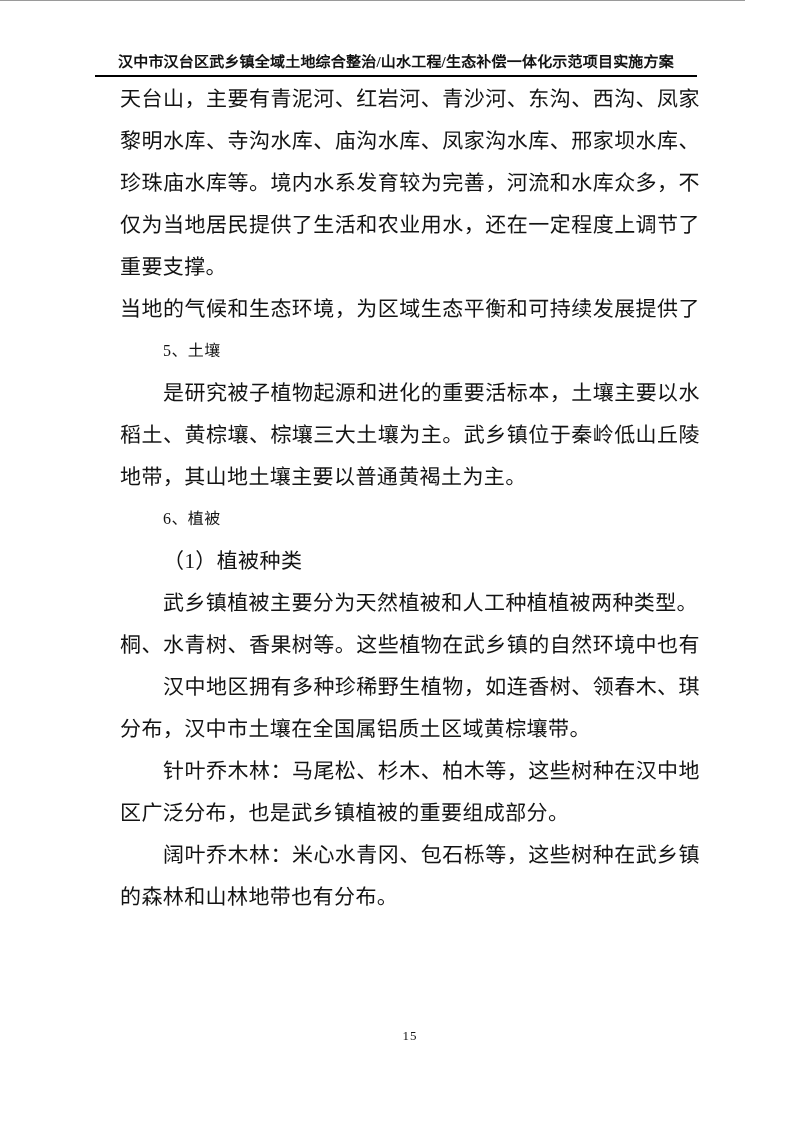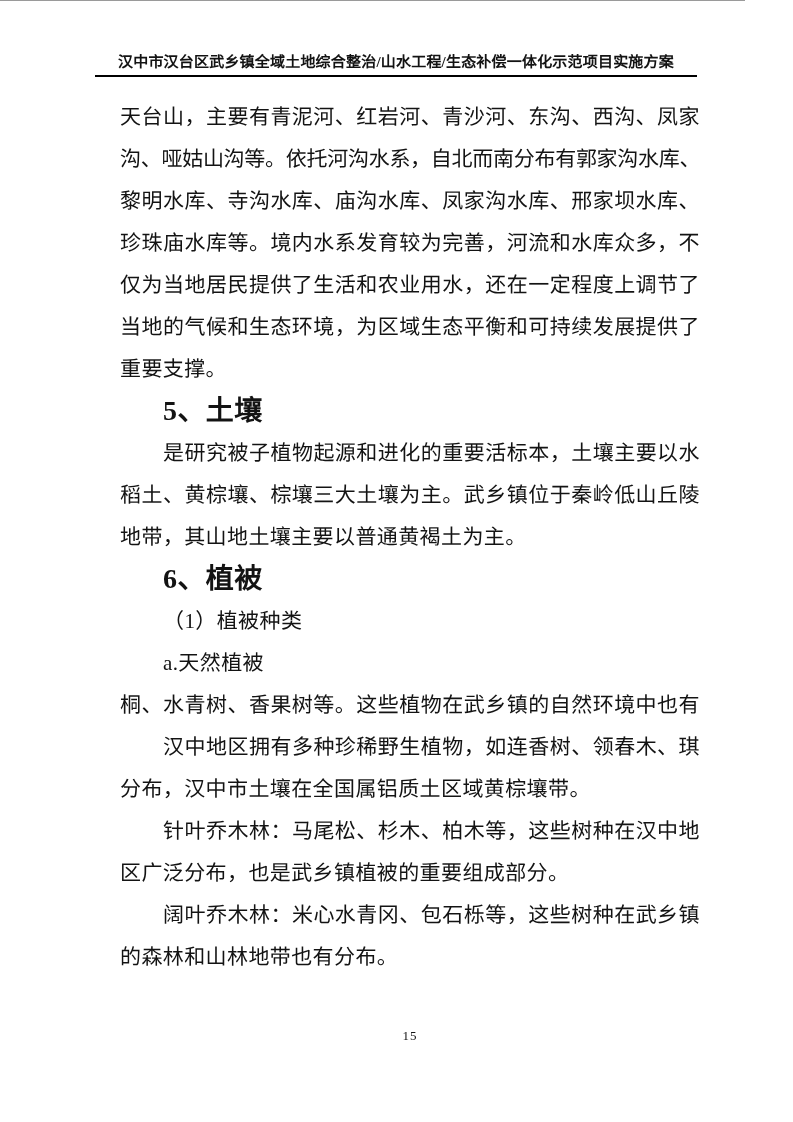--- a/index.html
+++ b/index.html
@@ -39,21 +39,21 @@
   .header-rule {
     position: absolute;
     top: 75px;
     left: 95px;
     width: 602px;
     height: 2px;
     background: #000000;
   }
   .content {
     position: absolute;
-    top: 96px;
+    top: 78px;
     left: 120px;
     width: 580px;
     font-size: 21px;
     line-height: 42px;
     letter-spacing: 0.4px;
   }
   .line {
     height: 42px;
     white-space: normal;
     overflow: visible;
@@ -66,22 +66,22 @@
   
   .line.tight {
     letter-spacing: -0.5px;
   }
   
   .line.ind {
     text-indent: 43px;
   }
   
   .line.h {
-    font-weight: 700;
-    font-size: 28px;
+    font-weight: 400;
+    font-size: 16px;
   }
   .footer-pagenum {
     position: absolute;
     top: 1027px;
     left: 120px;
     width: 580px;
     text-align: center;
     font-size: 13px;
     line-height: 18px;
     letter-spacing: 1px;
@@ -91,33 +91,32 @@
 <body>
 
 <div class="page">
   <div class="top-edge"></div>
 
   <div class="header-title">汉中市汉台区武乡镇全域土地综合整治/山水工程/生态补偿一体化示范项目实施方案</div>
   <div class="header-rule"></div>
 
   <div class="content">
     <div class="line j">天台山，主要有青泥河、红岩河、青沙河、东沟、西沟、凤家</div>
-    <div class="line j tight">沟、哑姑山沟等。依托河沟水系，自北而南分布有郭家沟水库、</div>
     <div class="line j">黎明水库、寺沟水库、庙沟水库、凤家沟水库、邢家坝水库、</div>
     <div class="line j">珍珠庙水库等。境内水系发育较为完善，河流和水库众多，不</div>
     <div class="line j">仅为当地居民提供了生活和农业用水，还在一定程度上调节了</div>
+    <div class="line">重要支撑。</div>
     <div class="line j">当地的气候和生态环境，为区域生态平衡和可持续发展提供了</div>
-    <div class="line">重要支撑。</div>
     <div class="line h ind">5、土壤</div>
     <div class="line j ind">是研究被子植物起源和进化的重要活标本，土壤主要以水</div>
     <div class="line j">稻土、黄棕壤、棕壤三大土壤为主。武乡镇位于秦岭低山丘陵</div>
     <div class="line">地带，其山地土壤主要以普通黄褐土为主。</div>
     <div class="line h ind">6、植被</div>
     <div class="line ind">（1）植被种类</div>
-    <div class="line ind">a.天然植被</div>
+    <div class="line ind">武乡镇植被主要分为天然植被和人工种植植被两种类型。</div>
     <div class="line j">桐、水青树、香果树等。这些植物在武乡镇的自然环境中也有</div>
     <div class="line j ind">汉中地区拥有多种珍稀野生植物，如连香树、领春木、琪</div>
     <div class="line">分布，汉中市土壤在全国属铝质土区域黄棕壤带。</div>
     <div class="line j ind">针叶乔木林：马尾松、杉木、柏木等，这些树种在汉中地</div>
     <div class="line">区广泛分布，也是武乡镇植被的重要组成部分。</div>
     <div class="line j ind">阔叶乔木林：米心水青冈、包石栎等，这些树种在武乡镇</div>
     <div class="line">的森林和山林地带也有分布。</div>
   </div>
 
   <div class="footer-pagenum">15</div>

